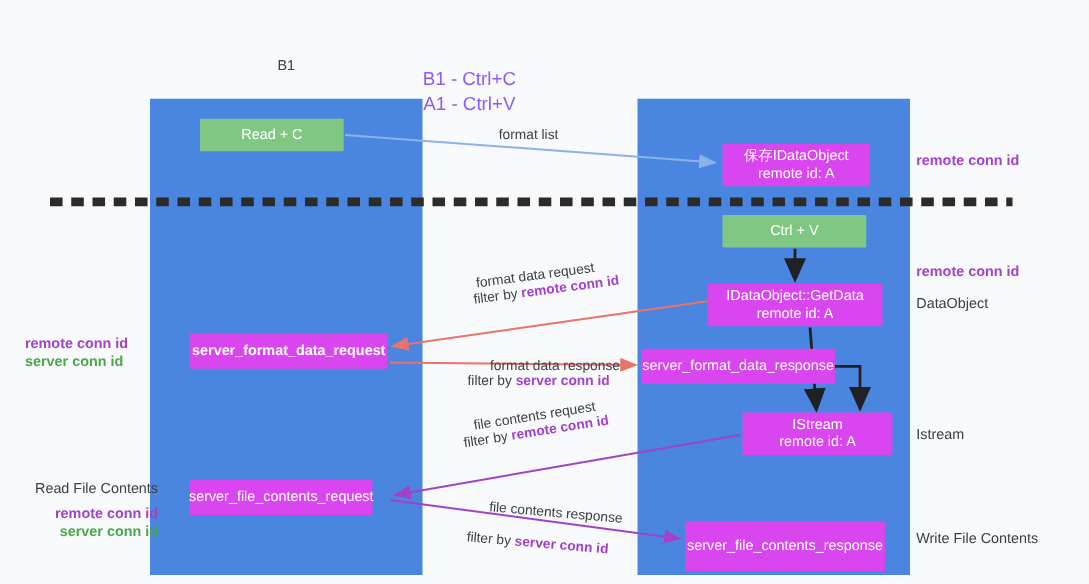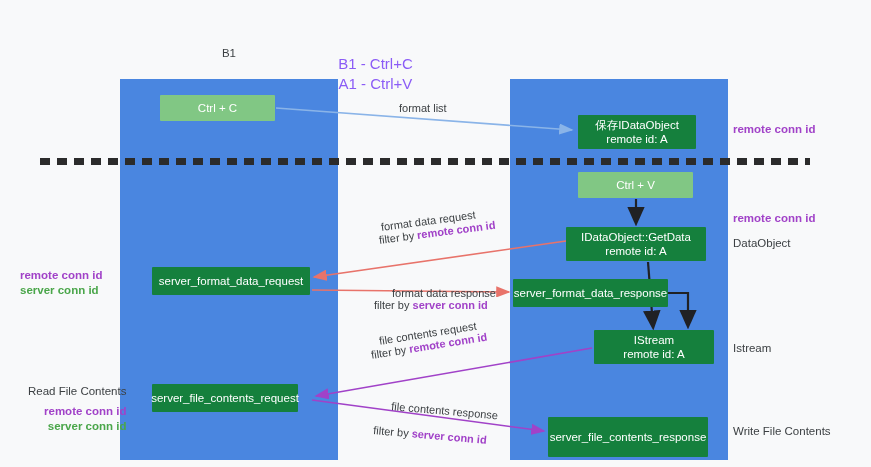--- a/index.html
+++ b/index.html
@@ -41,28 +41,28 @@
   }
 
   
   .node{
     box-sizing:border-box;
     display:flex;flex-direction:column;align-items:center;justify-content:center;
     color:#ffffff;font-size:11.5px;line-height:14px;text-align:center;
     border-radius:1px;
   }
   .node.green{background:#81c784;}
-  .node.orange{background:#15803d;}
+  .node.orange{background:#d946ef;}
   .node .l2{font-size:11.5px;}
 
   #n-ctrlc{left:160px;top:95px;width:115px;height:26px;}
   #n-idataobject{left:578px;top:115px;width:118px;height:34px;}
   #n-ctrlv{left:578px;top:172px;width:115px;height:26px;}
   #n-getdata{left:566px;top:227px;width:140px;height:34px;}
-  #n-sfdreq{left:152px;top:267px;width:158px;height:28px;}
+  #n-sfdreq{left:152px;top:267px;width:158px;height:28px;font-weight:bold;}
   #n-sfdres{left:513px;top:279px;width:155px;height:28px;}
   #n-istream{left:594px;top:330px;width:120px;height:34px;}
   #n-sfcreq{left:152px;top:384px;width:146px;height:28px;}
   #n-sfcres{left:548px;top:417px;width:160px;height:40px;}
 
   
   .annot{font-size:11.5px;line-height:15px;}
   .purple{color:#a142c8;font-weight:bold;}
   .green-t{color:#4aa64a;font-weight:bold;}
   .plain{color:#3c4043;}
@@ -140,21 +140,21 @@
     <path d="M668,293 L688,293 L688,325" stroke="#202124" stroke-width="2.2" fill="none" marker-end="url(#ar-black)"></path>
 
     <line x1="648" y1="262" x2="653" y2="326" stroke="#202124" stroke-width="2.2" marker-end="url(#ar-black)"></line>
 
     <line x1="592" y1="348" x2="316" y2="396" stroke="#a142c8" stroke-width="1.6" marker-end="url(#ar-purple)"></line>
 
     <line x1="312" y1="400" x2="544" y2="431" stroke="#a142c8" stroke-width="1.6" marker-end="url(#ar-purple)"></line>
   </svg>
 
   <div class="abs node green" id="n-ctrlc">
-    <div>Ctrl + C</div>
+    <div>Read + C</div>
   </div>
 
   <div class="abs node orange" id="n-idataobject">
     <div>保存IDataObject</div>
     <div class="l2">remote id: A</div>
   </div>
 
   <div class="abs node green" id="n-ctrlv">
     <div>Ctrl + V</div>
   </div>

